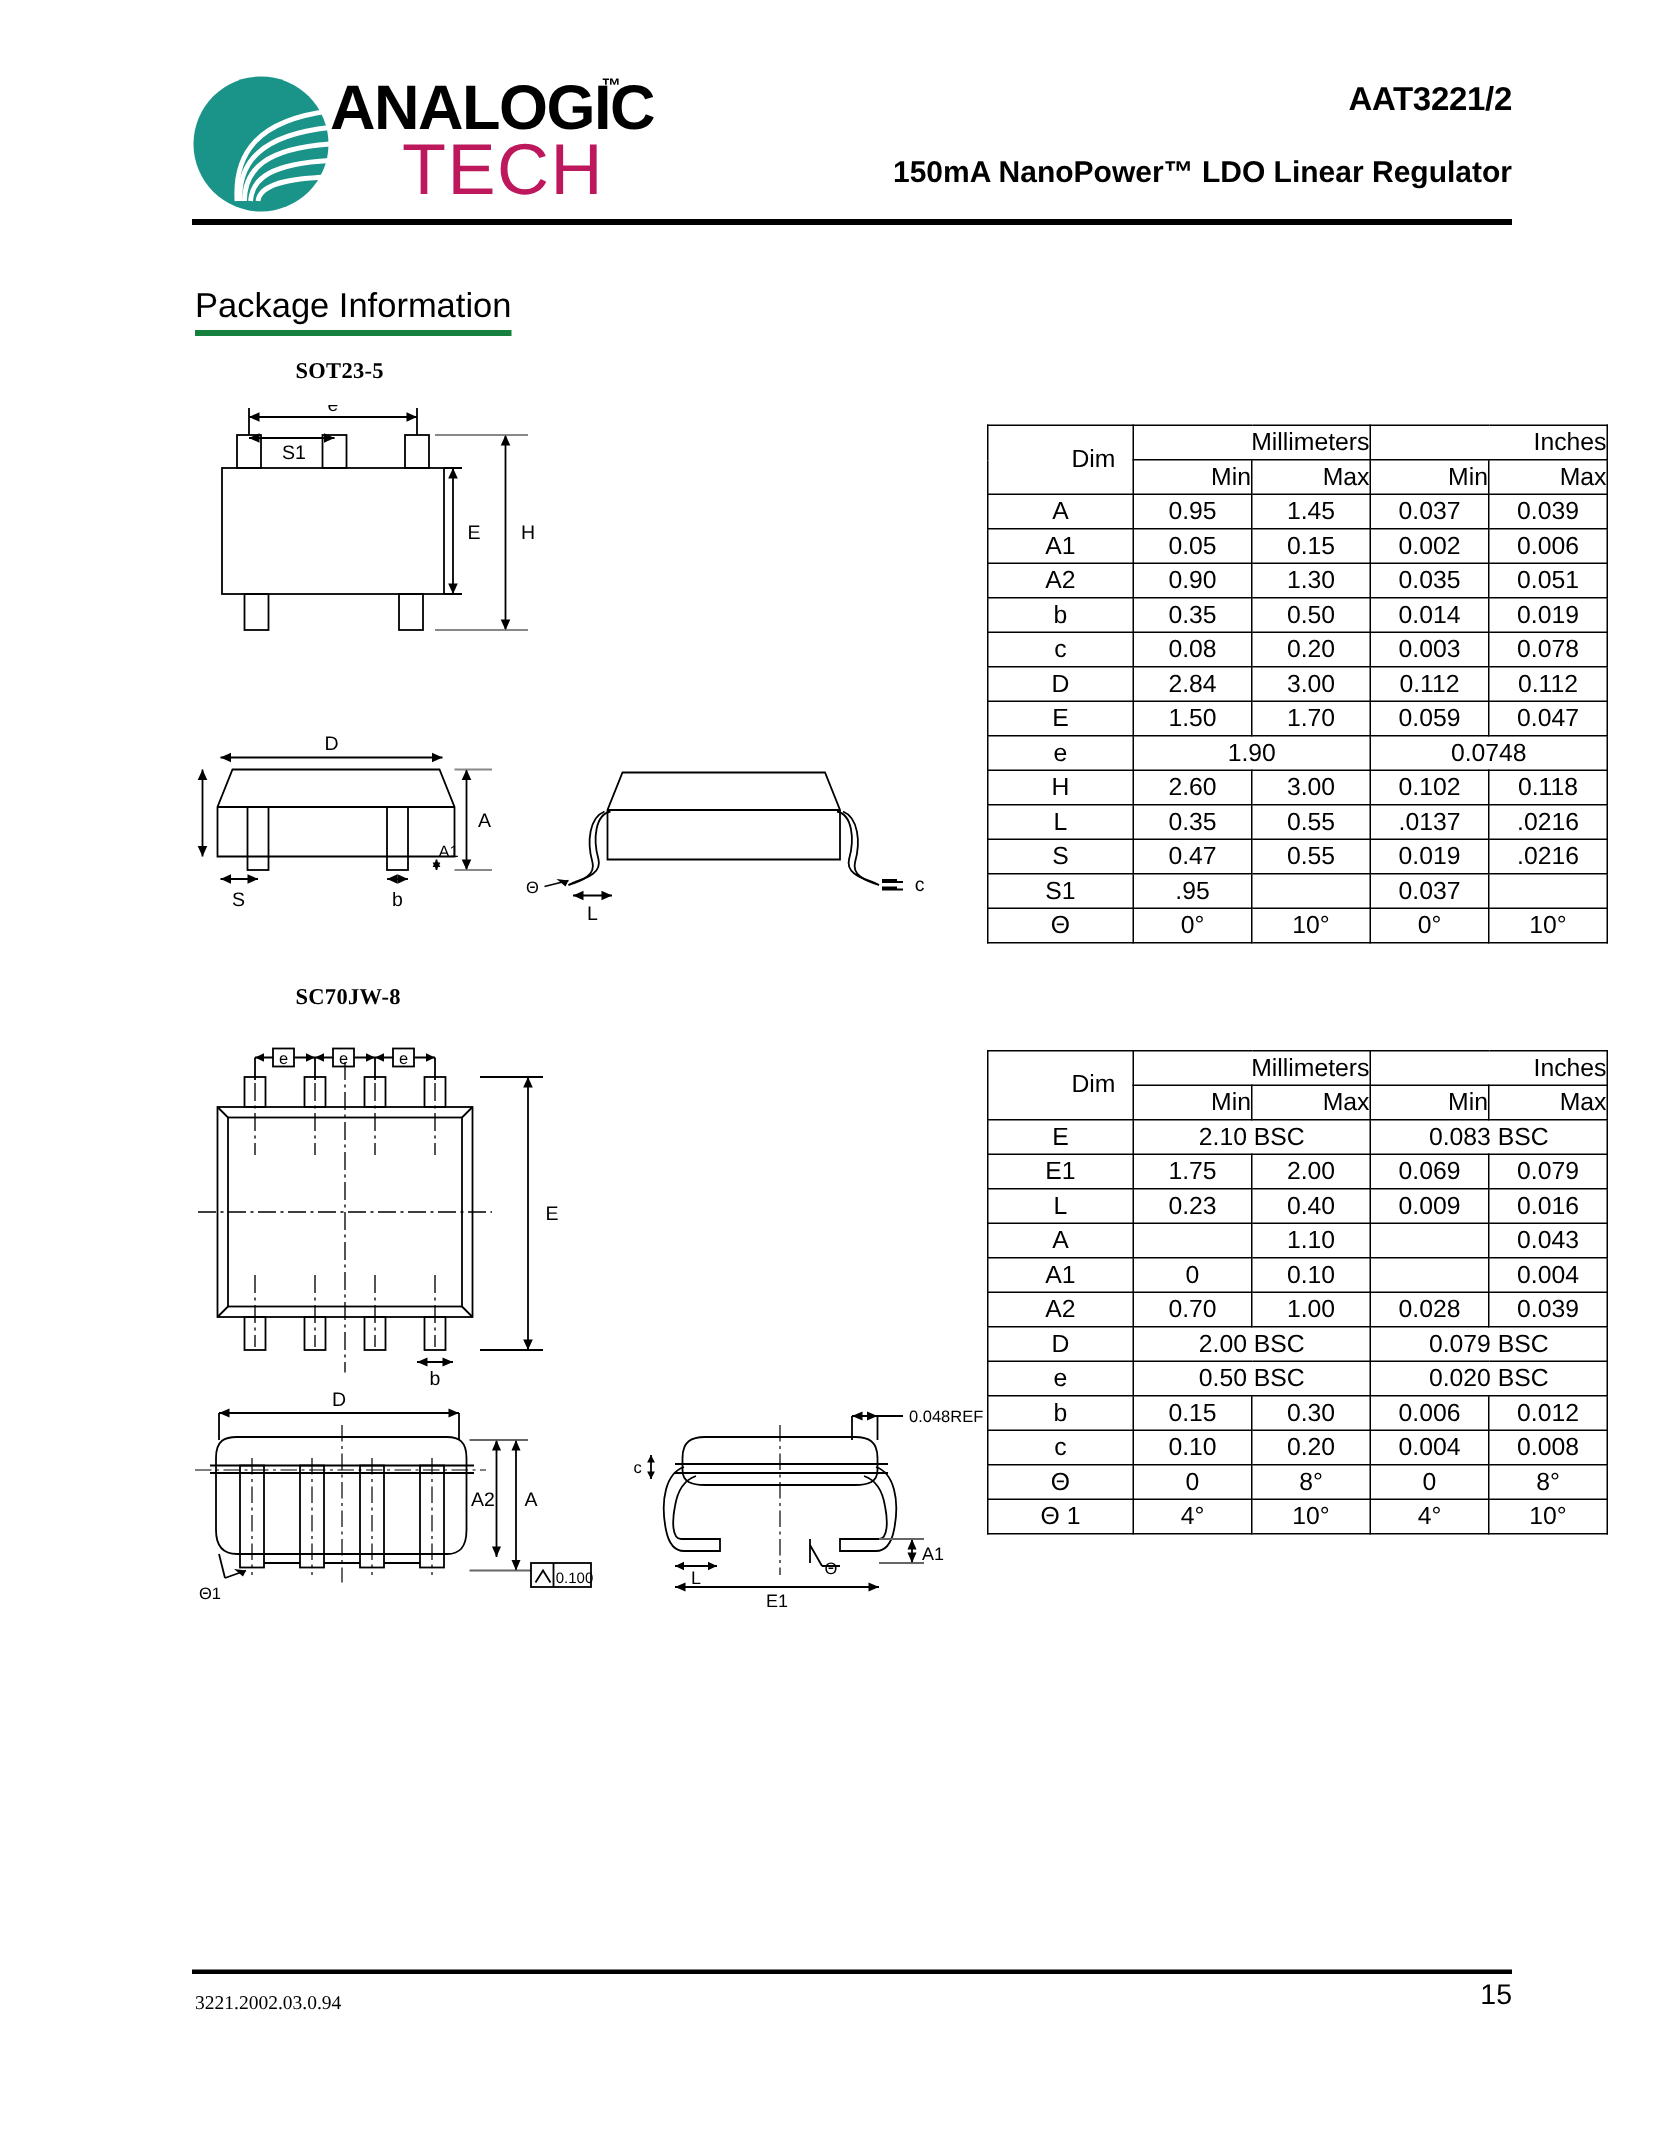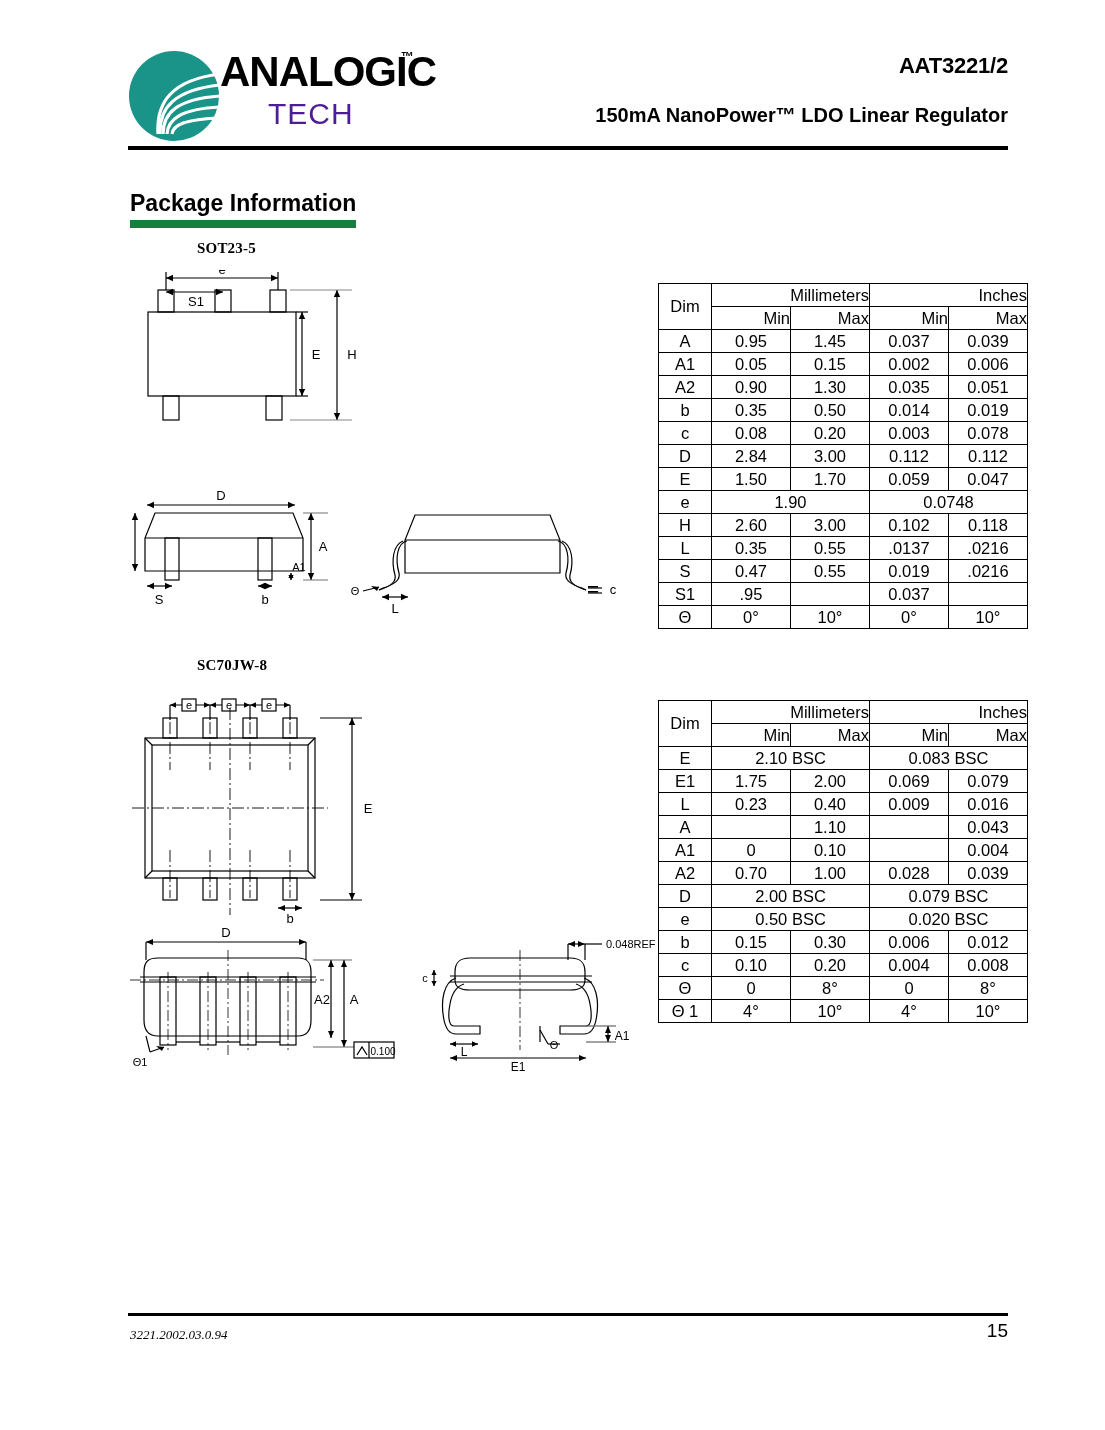--- a/index.html
+++ b/index.html
@@ -59,25 +59,25 @@
     position: absolute;
     left: 181px;
     top: 5px;
     font-size: 13px;
     font-weight: bold;
   }
   .wm-tech {
     position: absolute;
     left: 48px;
     top: 48px;
-    font-size: 30px;
+    font-size: 48px;
     font-weight: normal;
     letter-spacing: 1px;
     line-height: 44px;
-    color: #4c1d95;
+    color: #be185d;
   }
 
   #title-block {
     position: absolute;
     right: 0px;
     top: 8px;
     text-align: right;
     width: 560px;
   }
   #doc-part {
@@ -100,23 +100,23 @@
     height: 4px;
     background: #000;
   }
 
   
   #section-heading {
     position: absolute;
     left: 130px;
     top: 190px;
     font-size: 23px;
-    font-weight: bold;
+    font-weight: normal;
     padding-bottom: 3px;
-    border-bottom: 8px solid #15803d;
+    border-bottom: 4px solid #15803d;
     display: inline-block;
     line-height: 27px;
   }
 
   .pkg-label {
     position: absolute;
     font-size: 15px;
     font-weight: bold;
     font-family: "Liberation Serif", serif;
     letter-spacing: 0.2px;
@@ -133,21 +133,21 @@
     table-layout: fixed;
   }
   table.dimtable td, table.dimtable th {
     border: 1px solid #000;
     text-align: center;
     vertical-align: middle;
     padding: 0;
     height: 22px;
     font-weight: normal;
   }
-  table.dimtable .col-dim { width: 52px; }
+  table.dimtable .col-dim { width: 52px; padding-left: 44px; }
   table.dimtable .col-v  { width: 78px; text-align: right; }
   .dim-cell { font-size: 16.5px; }
   .empty-cell { }
 
   #table-sot23 { left: 658px; top: 283px; }
   #table-sc70  { left: 658px; top: 700px; }
 
   
   .dwg {
     position: absolute;
@@ -166,21 +166,20 @@
     top: 1313px;
     width: 880px;
     height: 3px;
     background: #000;
   }
   #footer-doc {
     position: absolute;
     left: 130px;
     top: 1327px;
     font-family: "Liberation Serif", serif;
-    font-style: italic;
     font-size: 13px;
     text-align: right;
   }
   #footer-page {
     position: absolute;
     right: 97px;
     top: 1320px;
     font-size: 19px;
     font-weight: normal;
     font-family: "Liberation Sans", sans-serif;

